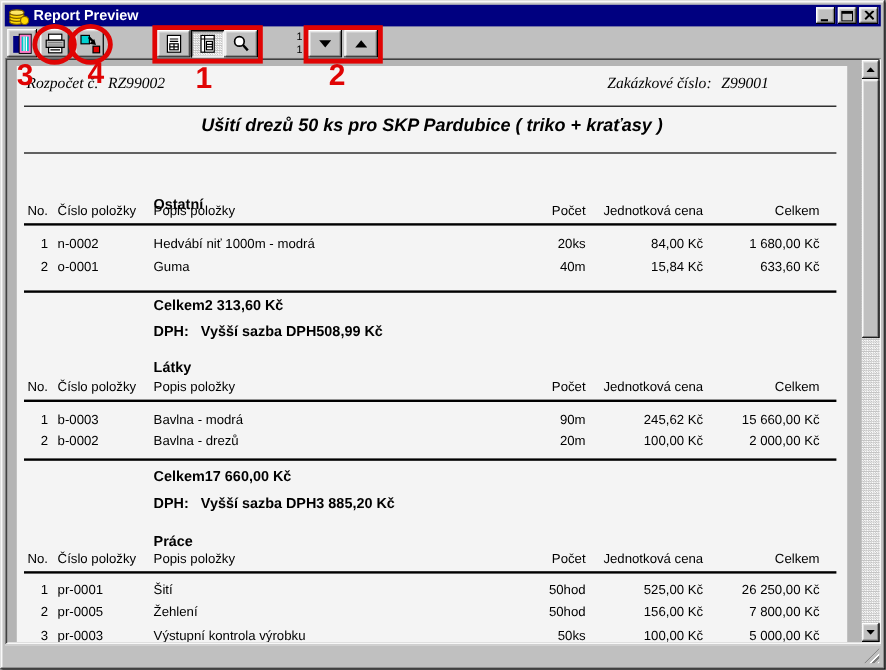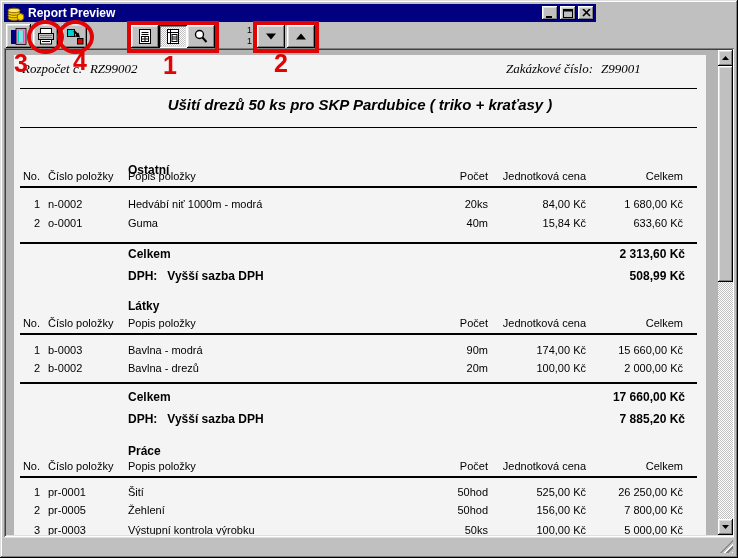--- a/index.html
+++ b/index.html
@@ -4,21 +4,21 @@
 <style>
   html,body{margin:0;padding:0;background:#000;}
   *{box-sizing:border-box;}
   .window{
     position:relative;width:738px;height:558px;background:#c0c0c0;
     font-family:"Liberation Sans",sans-serif;overflow:hidden;
     box-shadow:inset -1px -1px 0 #000,inset 1px 1px 0 #dfdfdf,
                inset -2px -2px 0 #808080,inset 2px 2px 0 #fff;
   }
   
-  .titlebar{position:absolute;left:4px;top:4px;width:592px;height:18px;
+  .titlebar{position:absolute;left:4px;top:4px;width:730px;height:18px;
     background:#000080;display:flex;align-items:center;padding:0 2px;}
   .titlebar .ticon{width:18px;height:15px;margin:0 3px 0 1px;flex:0 0 auto;}
   .titlebar .ttext{color:#fff;font-weight:bold;font-size:12px;line-height:18px;flex:1;
     white-space:nowrap;overflow:hidden;}
   .tbtn{width:16px;height:14px;background:#c0c0c0;margin-left:2px;flex:0 0 auto;
     display:flex;align-items:center;justify-content:center;
     box-shadow:inset -1px -1px 0 #000,inset 1px 1px 0 #fff,
                inset -2px -2px 0 #808080,inset 2px 2px 0 #dfdfdf;}
   .tbtn svg{display:block;}
   
@@ -51,21 +51,21 @@
   .c1{width:26px;text-align:right;}
   .c2{width:78px;margin-left:8px;}
   .c3{width:248px;margin-left:2px;}
   .c4{width:112px;text-align:right;}
   .c5{width:98px;text-align:right;}
   .c6{width:97px;text-align:right;}
   .sumrow{position:absolute;left:0;width:671px;display:flex;
     font:bold 12px "Liberation Sans",sans-serif;}
   .sumrow .lbl{margin-left:114px;}
   .sumrow .lbl2{margin-left:10px;}
-  .sumrow .val{flex:1;text-align:right;}
+  .sumrow .val{flex:1;}
   
   .vscroll{position:absolute;left:714px;top:2px;width:15px;height:485px;
     background-image:conic-gradient(#fff 0 25%,#c0c0c0 0 50%,#fff 0 75%,#c0c0c0 0);
     background-size:2px 2px;}
   .sbtn{position:absolute;left:0;width:15px;height:16px;background:#c0c0c0;
     display:flex;align-items:center;justify-content:center;
     box-shadow:inset -1px -1px 0 #000,inset 1px 1px 0 #fff,
                inset -2px -2px 0 #808080,inset 2px 2px 0 #dfdfdf;}
   .sthumb{position:absolute;left:0;top:16px;width:15px;height:216px;background:#c0c0c0;
     box-shadow:inset -1px -1px 0 #000,inset 1px 1px 0 #fff,
@@ -244,40 +244,40 @@
         <span class="c4">Počet</span>
         <span class="c5">Jednotková cena</span>
         <span class="c6">Celkem</span>
       </div>
       <div class="rule thick" style="top:278px;"></div>
       <div class="trow" style="top:289px;">
         <span class="c1">1</span>
         <span class="c2">b-0003</span>
         <span class="c3">Bavlna - modrá</span>
         <span class="c4">90m</span>
-        <span class="c5">174,00 Kč</span>
+        <span class="c5">245,62 Kč</span>
         <span class="c6">15 660,00 Kč</span>
       </div>
       <div class="trow" style="top:307px;">
         <span class="c1">2</span>
         <span class="c2">b-0002</span>
         <span class="c3">Bavlna - drezů</span>
         <span class="c4">20m</span>
         <span class="c5">100,00 Kč</span>
         <span class="c6">2 000,00 Kč</span>
       </div>
       <div class="rule thick" style="top:327px;"></div>
       <div class="sumrow" style="top:335px;">
         <span class="lbl">Celkem</span>
         <span class="val">17 660,00 Kč</span>
       </div>
       <div class="sumrow" style="top:357px;">
         <span class="lbl">DPH:</span>
         <span class="lbl2">Vyšší sazba DPH</span>
-        <span class="val">7 885,20 Kč</span>
+        <span class="val">3 885,20 Kč</span>
       </div>
 
       <div class="sec-title" style="top:389px;">Práce</div>
       <div class="trow" style="top:405px;">
         <span class="c1">No.</span>
         <span class="c2">Číslo položky</span>
         <span class="c3">Popis položky</span>
         <span class="c4">Počet</span>
         <span class="c5">Jednotková cena</span>
         <span class="c6">Celkem</span>

